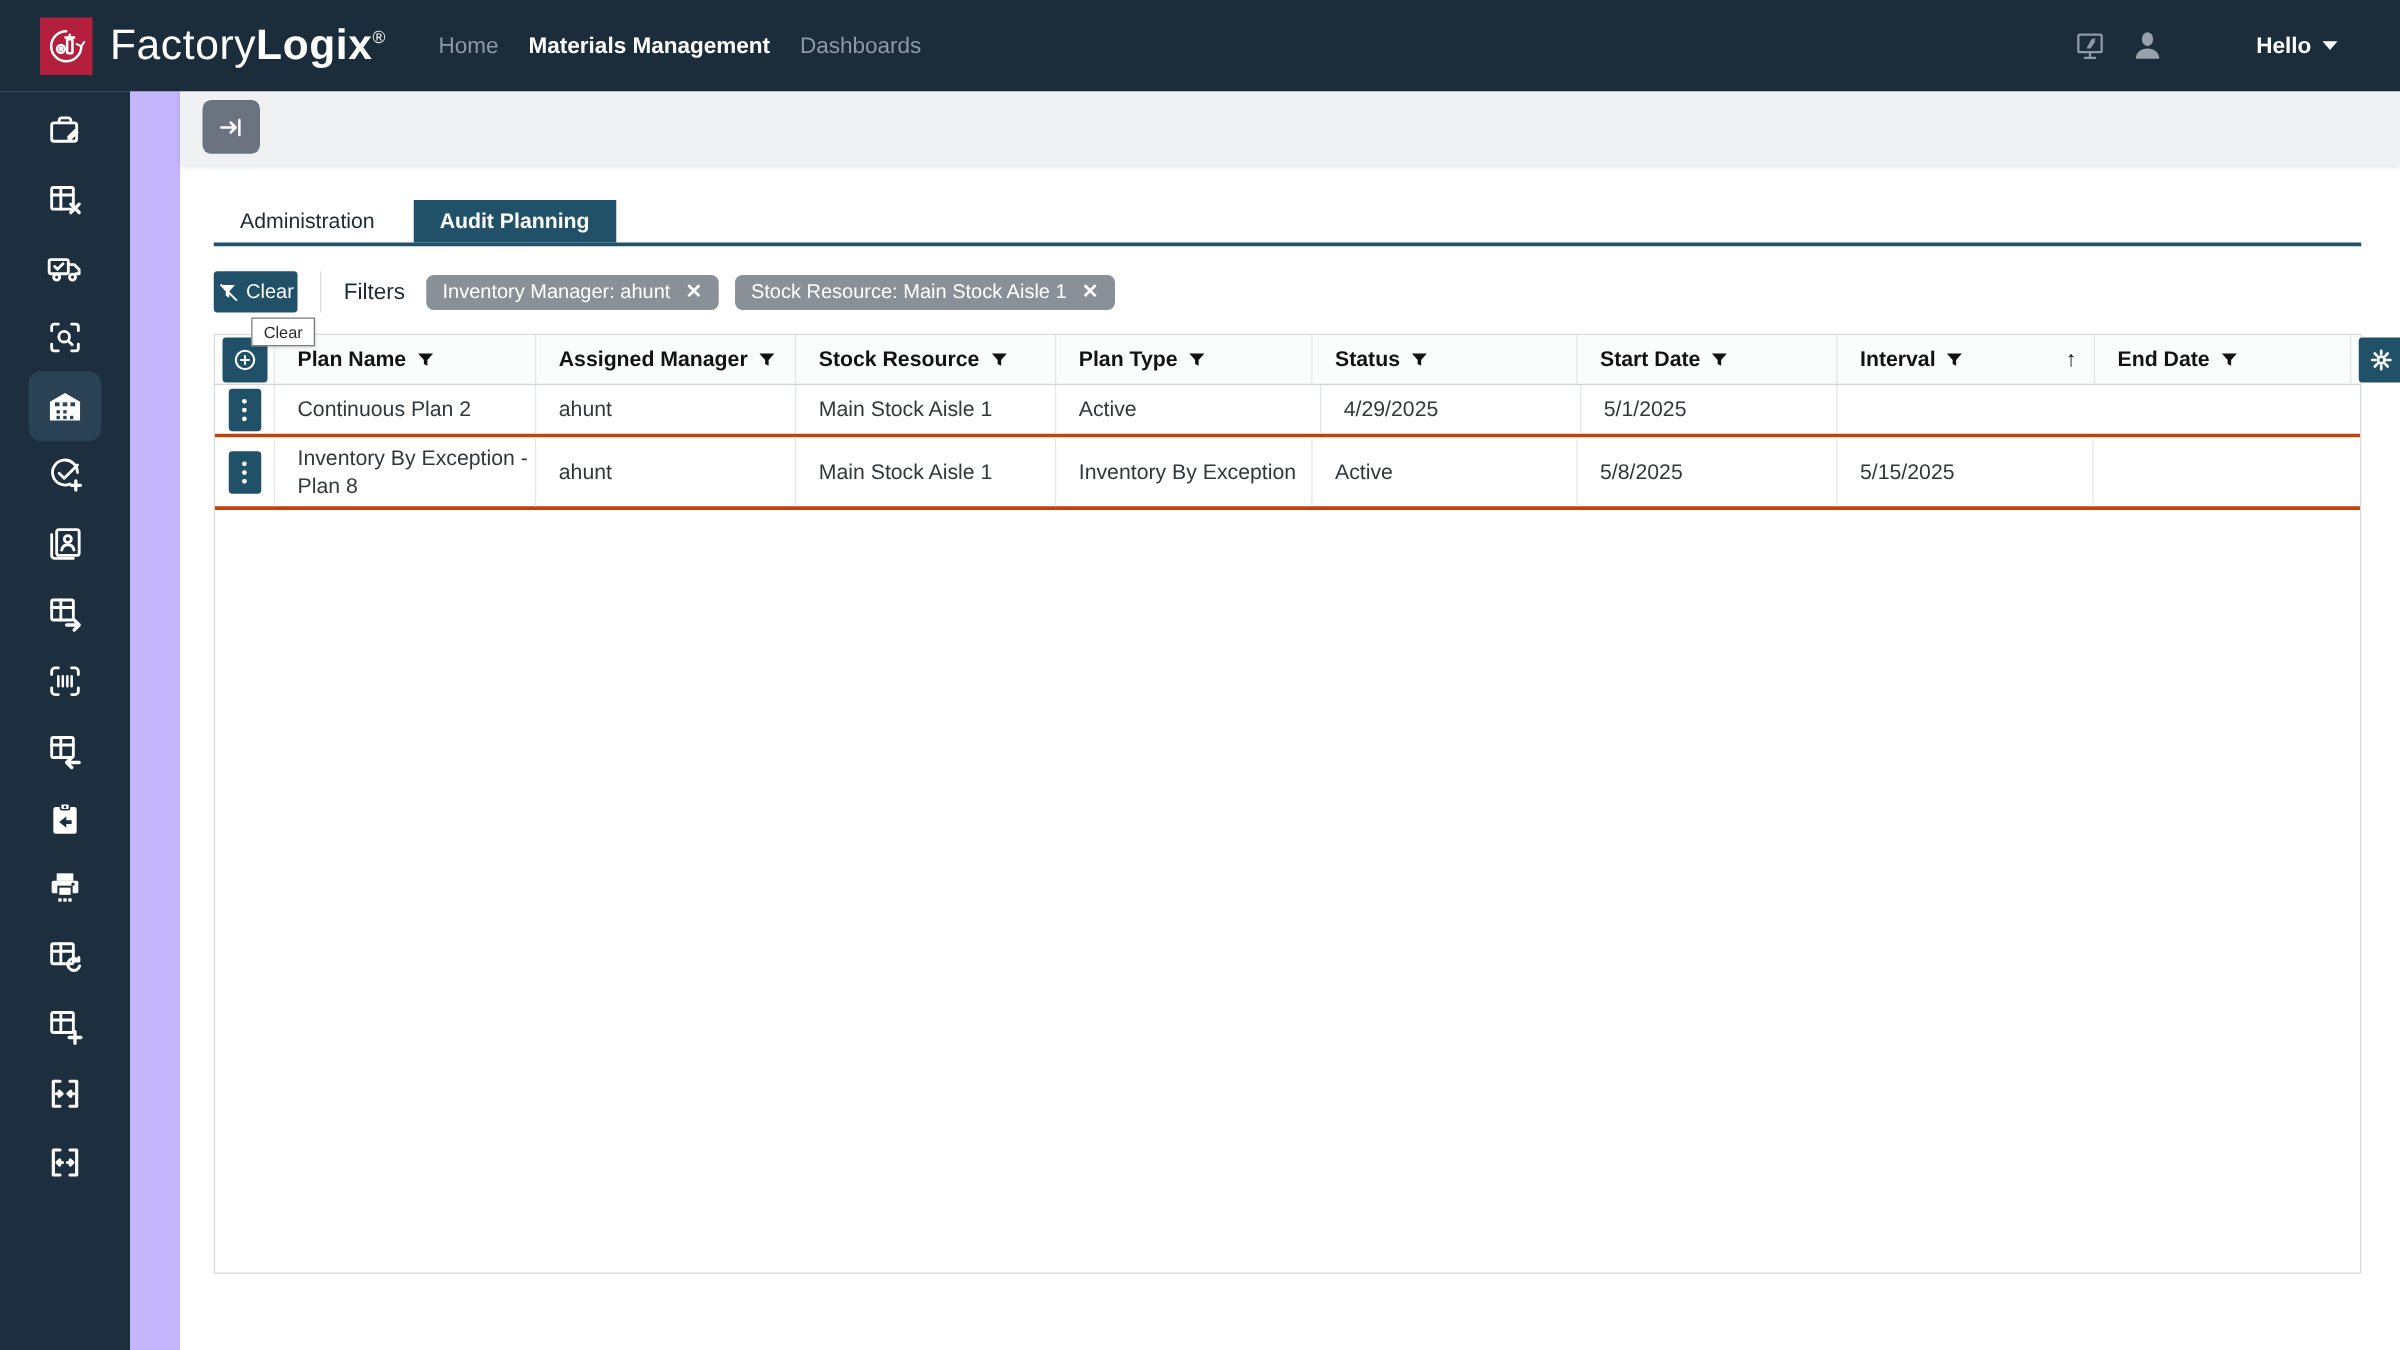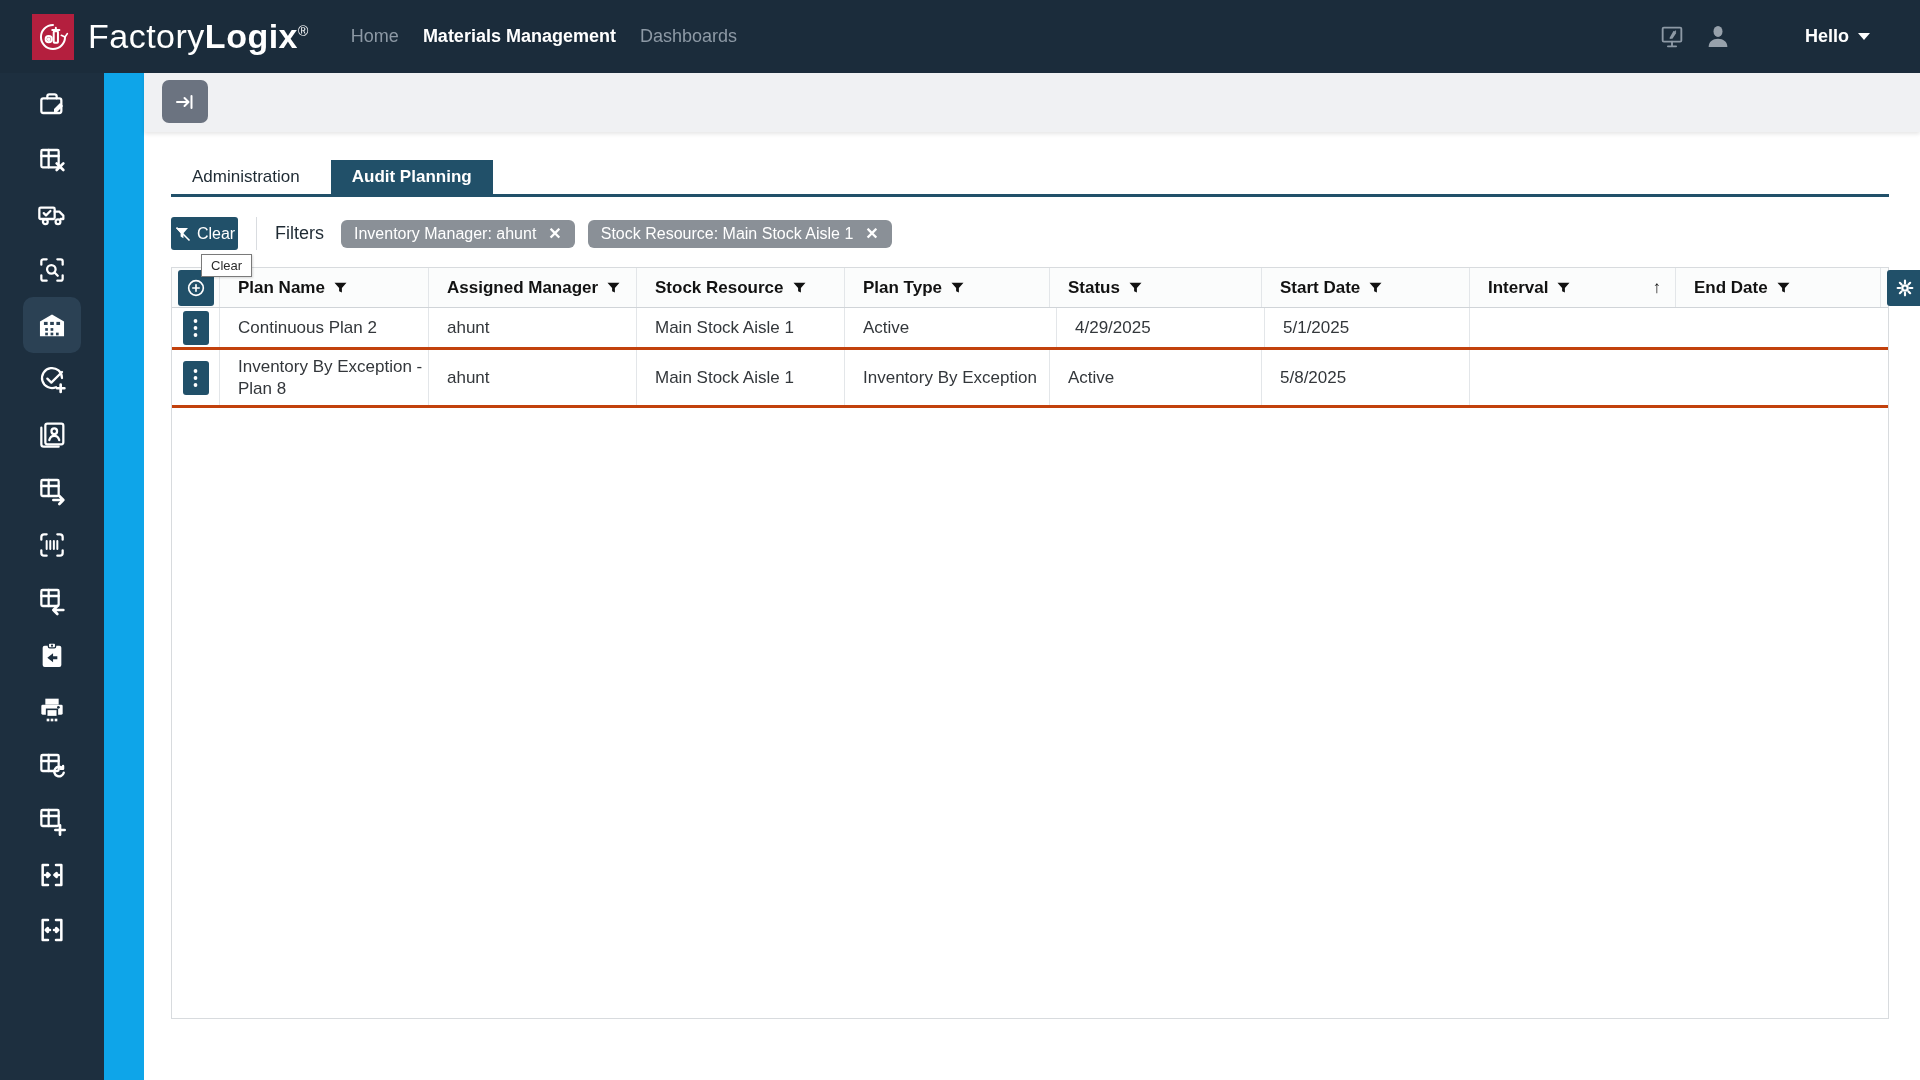--- a/index.html
+++ b/index.html
@@ -1,17 +1,17 @@
 <!DOCTYPE html>
 <html><head>
 <meta charset="utf-8">
 <style>
   * { margin:0; padding:0; box-sizing:border-box; }
   html,body { width:1920px; height:1080px; background:#fff; font-family:"Liberation Sans", sans-serif; }
-  .screen { position:relative; width:1920px; height:1080px; overflow:hidden; background:#0ea5e9; }
+  .screen { position:relative; width:1920px; height:1080px; overflow:hidden; background:#c4b5fd; }
 
   
   .topbar { position:absolute; top:0; left:0; width:1920px; height:73px; background:#1b2c3b; display:flex; align-items:center; z-index:30; }
   .logo-square { width:42px; height:46px; margin-left:32px; background:#b41f3e; display:flex; align-items:center; justify-content:center; flex:0 0 auto; }
   .brand { margin-left:14px; color:#fff; font-size:34px; letter-spacing:.5px; white-space:nowrap; }
   .brand .light { font-weight:300; }
   .brand .bold { font-weight:700; }
   .brand sup { font-size:14px; font-weight:300; vertical-align:super; }
   .topnav { display:flex; align-items:center; gap:24px; margin-left:42px; }
   .topnav .navlink { font-size:18px; color:#8d99a5; cursor:pointer; white-space:nowrap; }
@@ -415,19 +415,22 @@
             </div>
           <div class="cell td c-type">
               <span>Inventory By Exception</span>
             </div>
           <div class="cell td c-status">
               <span>Active</span>
             </div>
           <div class="cell td c-start">
               <span>5/8/2025</span>
             </div>
+          <div class="cell td c-end">
+              <span>5/15/2025</span>
+            </div>
           <div class="cell td c-gear"></div>
         </div>
 
       </div>
     </div>
   </main>
 </div>
 
 </body></html>

